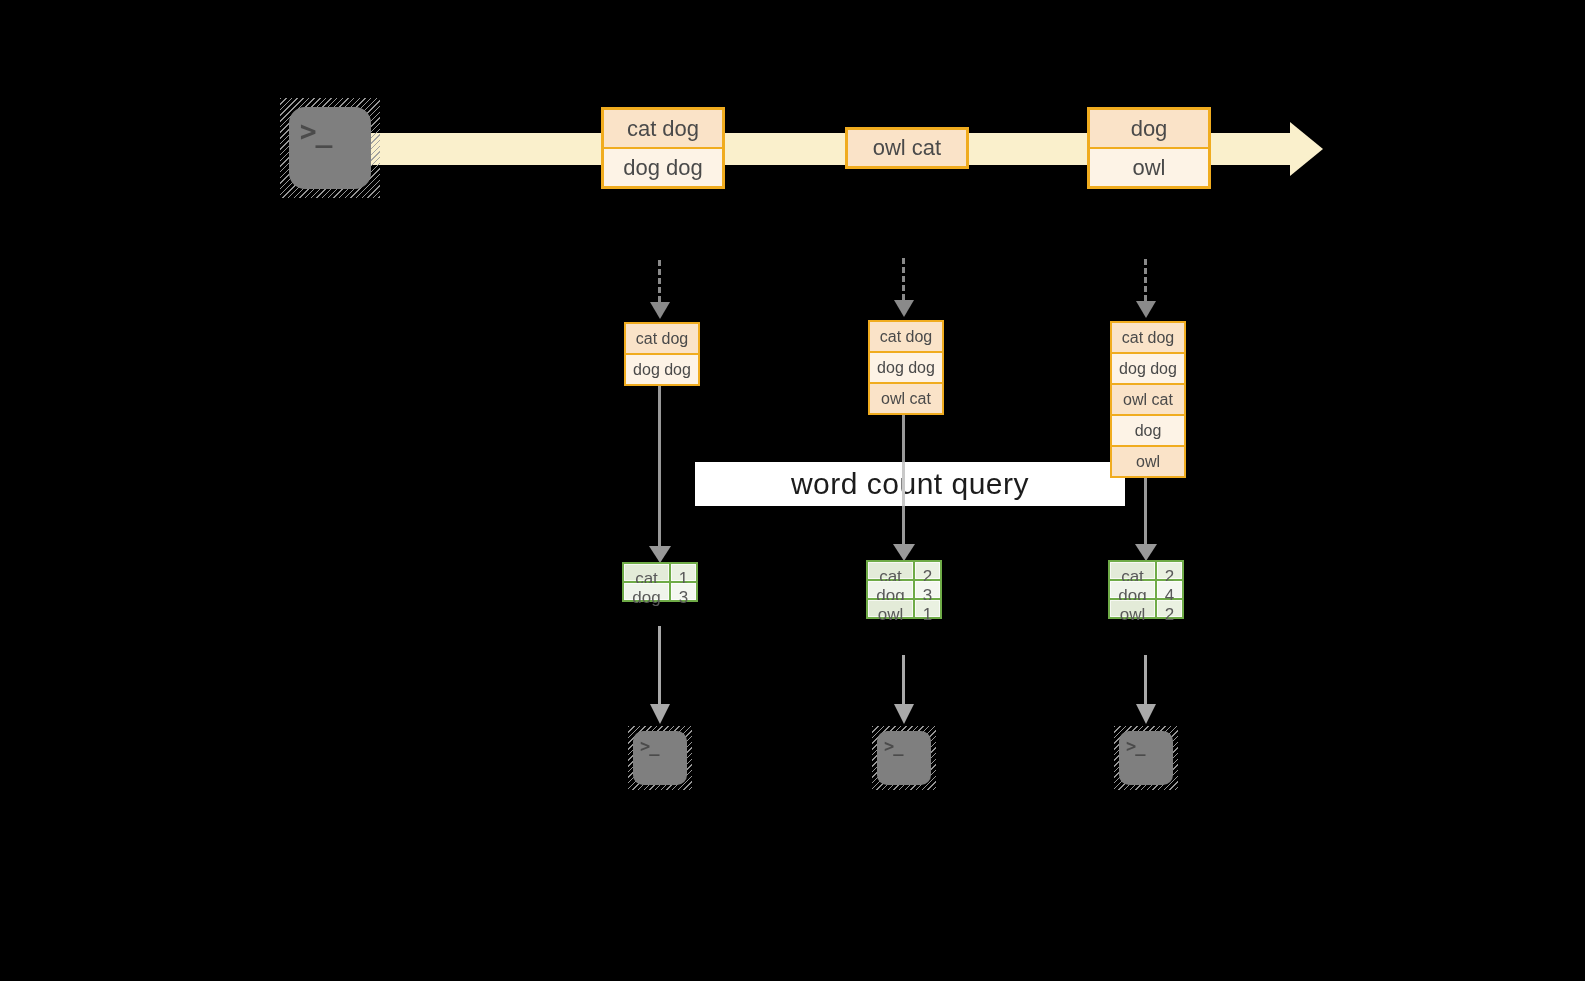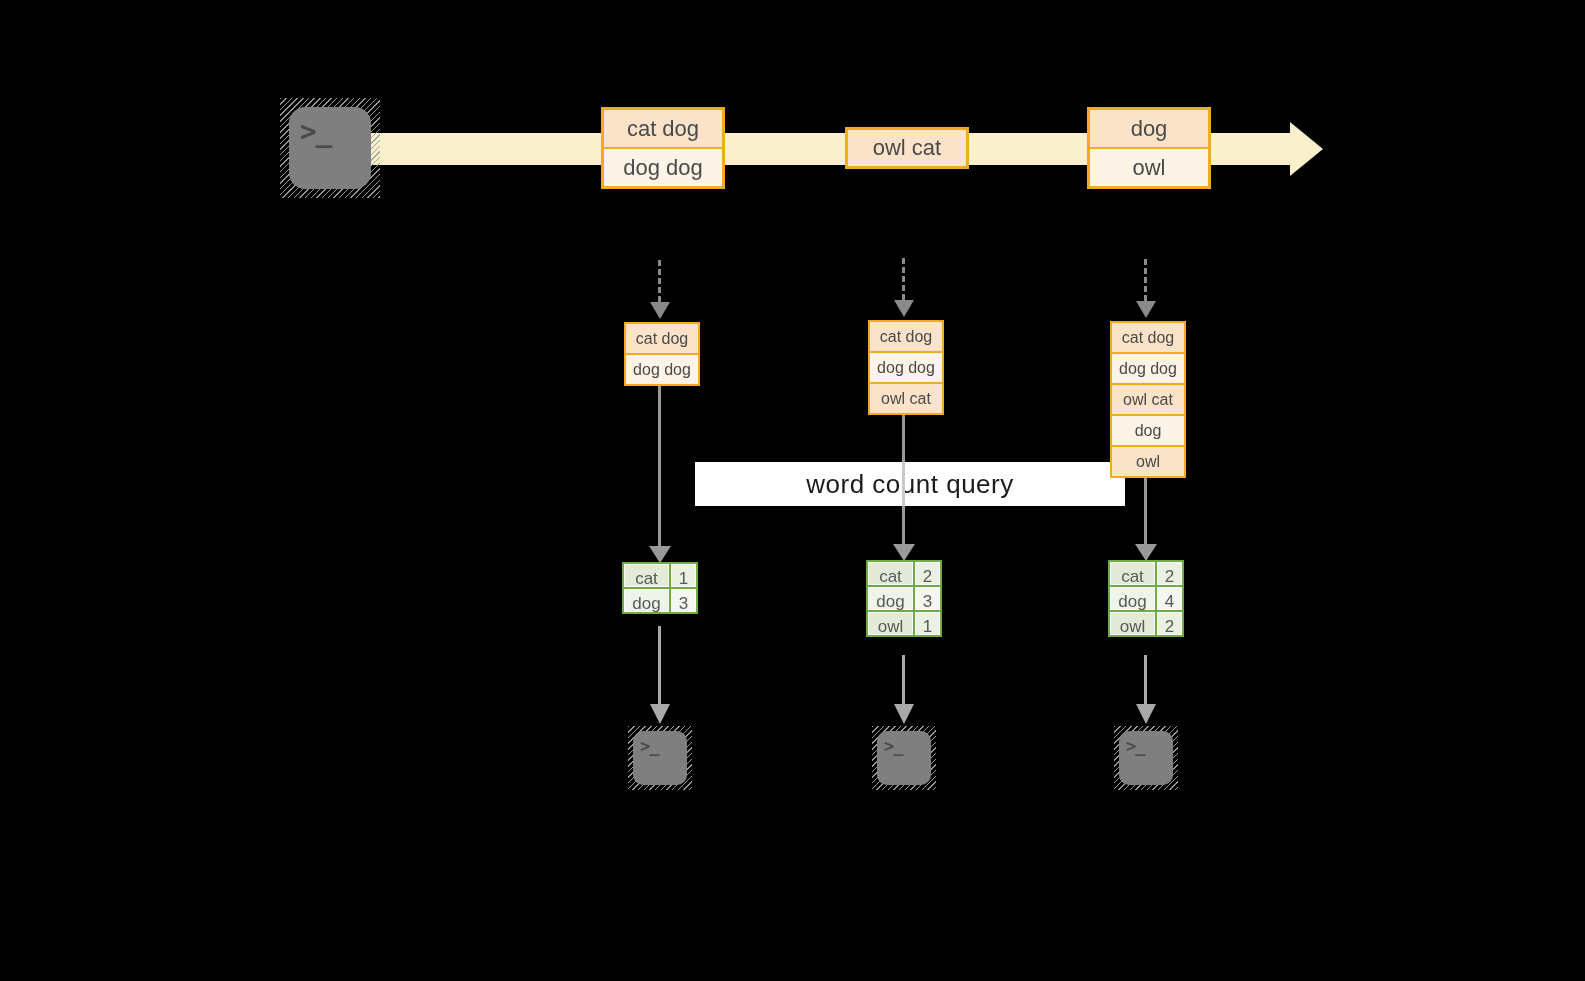--- a/index.html
+++ b/index.html
@@ -41,25 +41,25 @@
   .midline{position:absolute;width:3px;background:var(--gray_line);z-index:1;}
   .midline-lite{position:absolute;width:3px;background:var(--gray_line_light);z-index:3;}
   .midhead{position:absolute;width:0;height:0;z-index:1;
     border-left:11px solid transparent;border-right:11px solid transparent;border-top:17px solid var(--gray_line);}
   .botline{position:absolute;width:3px;background:var(--gray_arrow_bottom);z-index:1;}
   .bothead{position:absolute;width:0;height:0;z-index:1;
     border-left:10px solid transparent;border-right:10px solid transparent;border-top:20px solid var(--gray_arrow_bottom);}
   
   .qband{position:absolute;left:695px;top:462px;width:430px;height:44px;background:var(--query_bg);z-index:2;
     display:flex;align-items:center;justify-content:center;}
-  .qlabel{font-size:26px;font-weight:300;color:var(--query_text);letter-spacing:.5px;}
+  .qlabel{font-size:30px;font-weight:300;color:var(--query_text);letter-spacing:.5px;}
   
   .wtable{position:absolute;display:grid;grid-template-columns:45px 25px;gap:2px;
     background:var(--green_border);border:2px solid var(--green_border);z-index:4;}
-  .wcell{height:23px;line-height:29px;text-align:center;color:var(--table_text);font-size:17px;
+  .wcell{height:17px;line-height:29px;text-align:center;color:var(--table_text);font-size:17px;
     box-shadow:inset 0 0 0 1px rgba(255,255,255,.7);}
   .g-a{background:var(--green_a);} .g-a2{background:var(--green_a2);}
   .g-b{background:var(--green_b);} .g-b2{background:var(--green_b2);}
 </style>
 </head>
 <body>
 
 <div class="canvas">
 
   <div class="band"></div>

